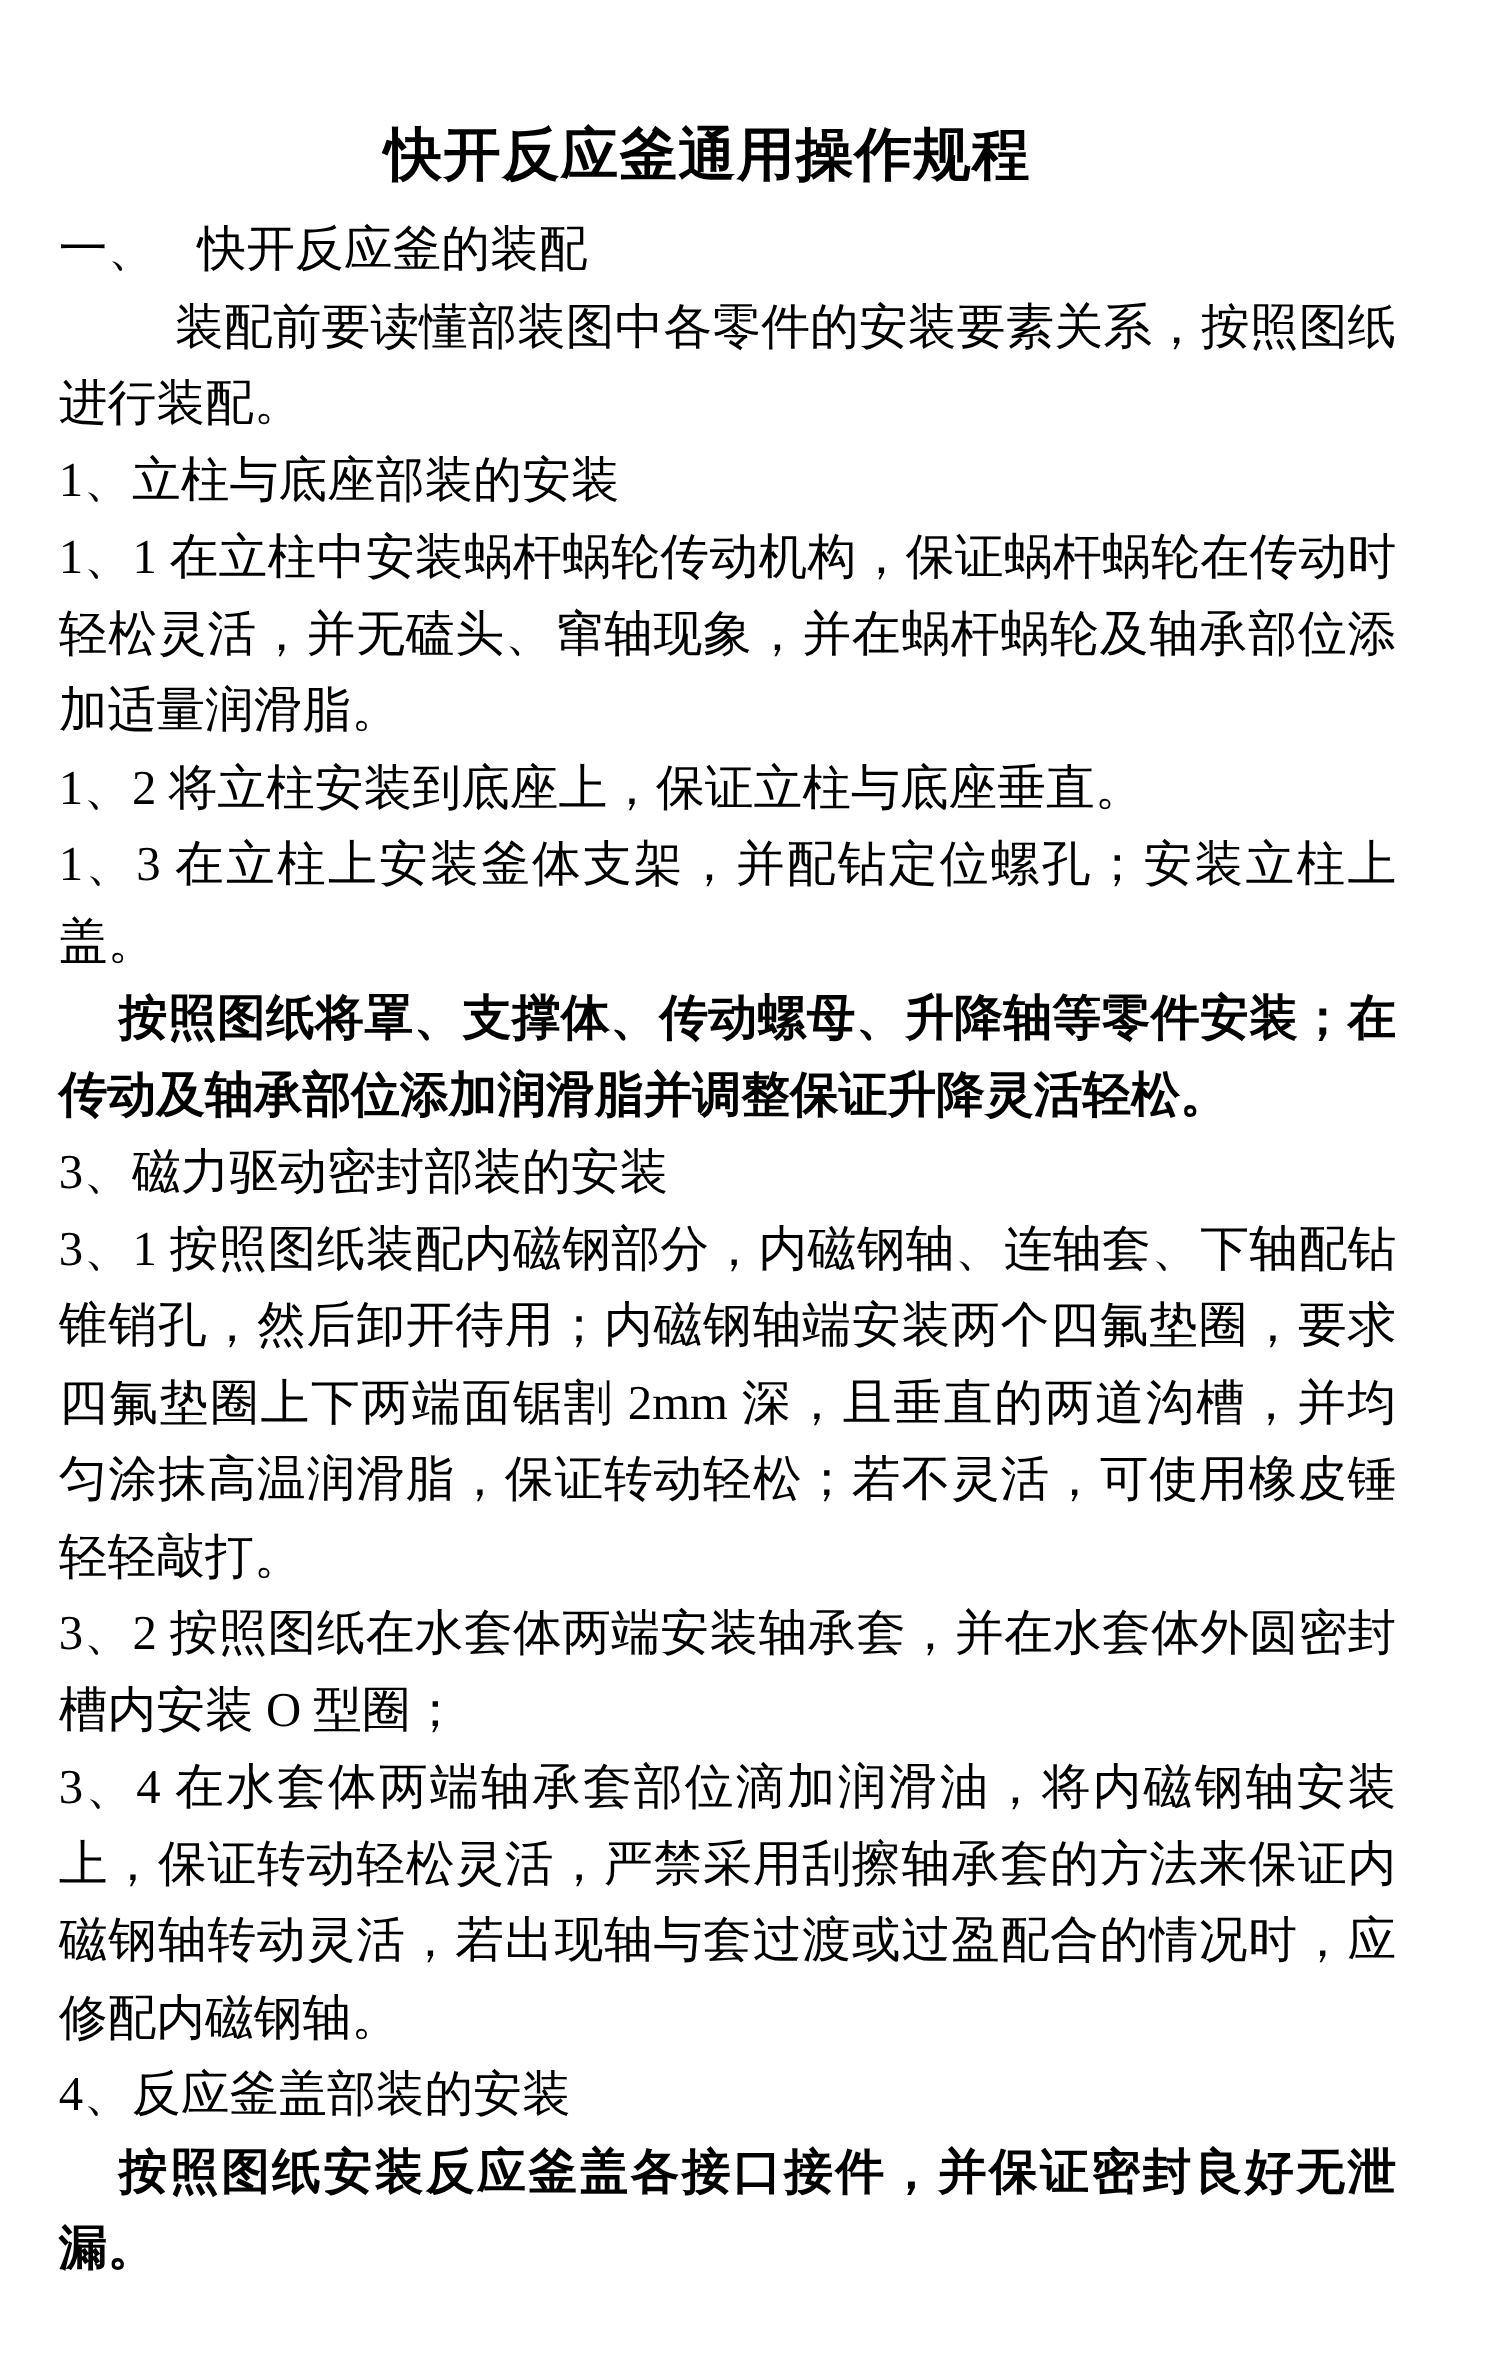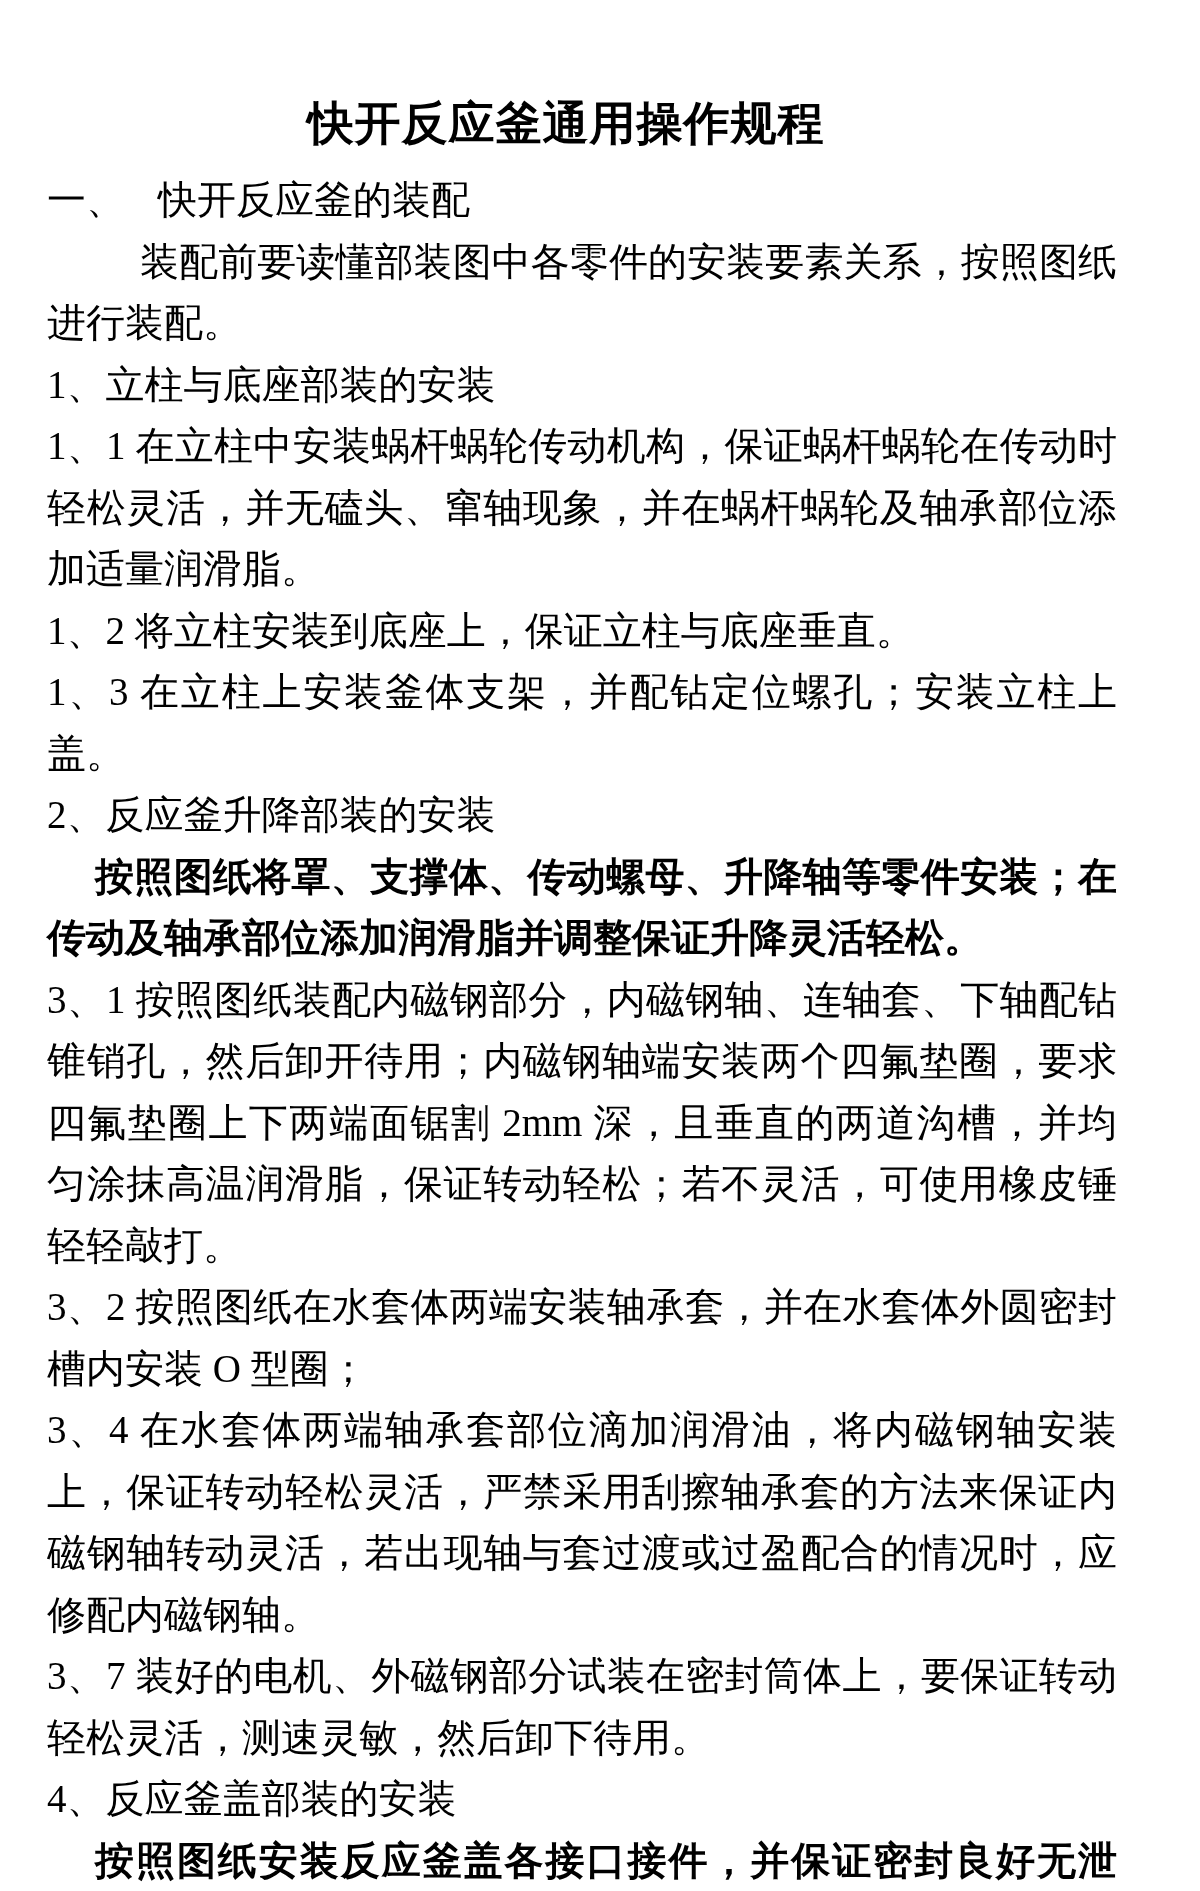--- a/index.html
+++ b/index.html
@@ -52,25 +52,24 @@
     <p class="section-line">
       <span>一、</span><span class="after-tab">快开反应釜的装配</span>
     </p>
 
     <div>
         <p class="indent-large">装配前要读懂部装图中各零件的安装要素关系，按照图纸进行装配。</p>
         <p>1、立柱与底座部装的安装</p>
         <p>1、1 在立柱中安装蜗杆蜗轮传动机构，保证蜗杆蜗轮在传动时轻松灵活，并无磕头、窜轴现象，并在蜗杆蜗轮及轴承部位添加适量润滑脂。</p>
         <p>1、2 将立柱安装到底座上，保证立柱与底座垂直。</p>
         <p>1、3 在立柱上安装釜体支架，并配钻定位螺孔；安装立柱上盖。</p>
-        <p>2、反应釜升降部装的安装</p>
         <p class="indent-small">按照图纸将罩、支撑体、传动螺母、升降轴等零件安装；在传动及轴承部位添加润滑脂并调整保证升降灵活轻松。</p>
+        <p>3、磁力驱动密封部装的安装</p>
         <p>3、1 按照图纸装配内磁钢部分，内磁钢轴、连轴套、下轴配钻锥销孔，然后卸开待用；内磁钢轴端安装两个四氟垫圈，要求四氟垫圈上下两端面锯割 2mm 深，且垂直的两道沟槽，并均匀涂抹高温润滑脂，保证转动轻松；若不灵活，可使用橡皮锤轻轻敲打。</p>
         <p>3、2 按照图纸在水套体两端安装轴承套，并在水套体外圆密封槽内安装 O 型圈；</p>
         <p>3、4 在水套体两端轴承套部位滴加润滑油，将内磁钢轴安装上，保证转动轻松灵活，严禁采用刮擦轴承套的方法来保证内磁钢轴转动灵活，若出现轴与套过渡或过盈配合的情况时，应修配内磁钢轴。</p>
-        <p>3、7 装好的电机、外磁钢部分试装在密封筒体上，要保证转动轻松灵活，测速灵敏，然后卸下待用。</p>
         <p>4、反应釜盖部装的安装</p>
         <p class="indent-small">按照图纸安装反应釜盖各接口接件，并保证密封良好无泄漏。</p>
       </div>
 
   </div>
 
 </div>
 
 </body></html>

